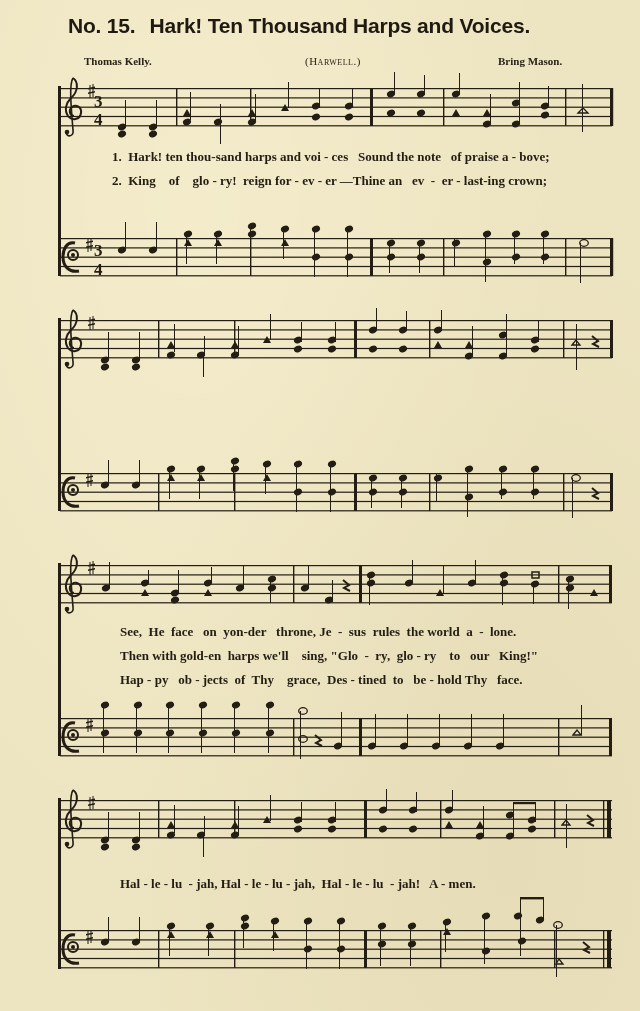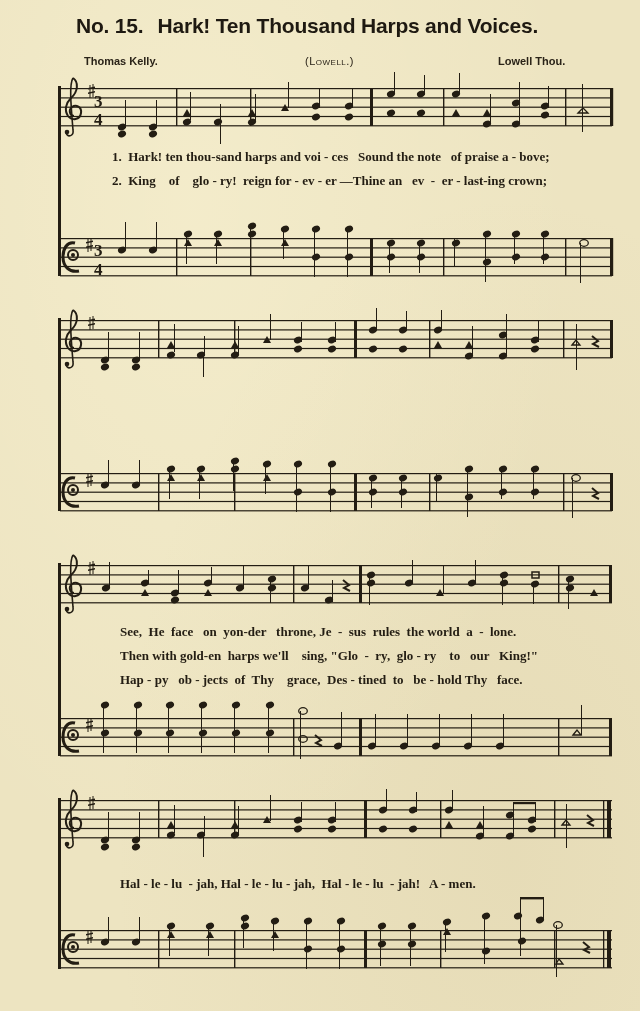--- a/index.html
+++ b/index.html
@@ -6,49 +6,49 @@
   body {
     width: 640px; height: 1011px; overflow: hidden;
     background: #ede4c1;
     background-image: radial-gradient(ellipse at 30% 20%, rgba(255,250,220,0.35), rgba(0,0,0,0) 60%),
                       radial-gradient(ellipse at 80% 85%, rgba(180,160,110,0.12), rgba(0,0,0,0) 55%);
     position: relative;
     color: #2a2318;
     font-family: "Liberation Serif", serif;
   }
   .title {
-    position: absolute; left: 76px; top: 14px;
+    position: absolute; left: 68px; top: 14px;
     font-family: "Liberation Sans", sans-serif;
     font-weight: bold; font-size: 21px; letter-spacing: -0.2px;
     white-space: nowrap; color: #1e1911;
   }
   .title .num { margin-right: 14px; }
   .credit {
     position: absolute; top: 55px;
-    font-family: Liberation Sans, sans-serif; font-weight: bold; font-size: 11px;
+    font-family: Liberation Serif, serif; font-weight: bold; font-size: 11px;
     white-space: nowrap;
   }
   .credit.small-caps { font-variant: small-caps; font-weight: normal; letter-spacing: 0.5px; }
   .music { position: absolute; left: 0; top: 0; }
   .lyric-block {
     position: absolute; left: 80px; width: 540px;
     font-family: "Liberation Serif", serif; font-weight: bold; font-size: 13px;
     line-height: 24px; color: #231d13; margin-left: 28px;
   }
   .lyric-line { white-space: pre; height: 24px; }
 </style>
 </head>
 <body>
 
 <div class="title">
   <span class="num">No. 15.</span><span>Hark! Ten Thousand Harps and Voices.</span>
 </div>
 <div class="credit" style="left:84px">Thomas Kelly.</div>
-<div class="credit small-caps" style="left:305px">(Lowell.)</div>
-<div class="credit" style="left:498px">Lowell Thou.</div>
+<div class="credit small-caps" style="left:305px">(Harwell.)</div>
+<div class="credit" style="left:498px">Bring Mason.</div>
 
 <svg class="music" width="640" height="1011" viewBox="0 0 640 1011">
   <defs>
 
     <g id="staff5">
       <rect x="0" y="0" width="552" height="1.2"></rect>
       <rect x="0" y="9.3" width="552" height="1.2"></rect>
       <rect x="0" y="18.6" width="552" height="1.2"></rect>
       <rect x="0" y="27.9" width="552" height="1.2"></rect>
       <rect x="0" y="37.2" width="552" height="1.2"></rect>

